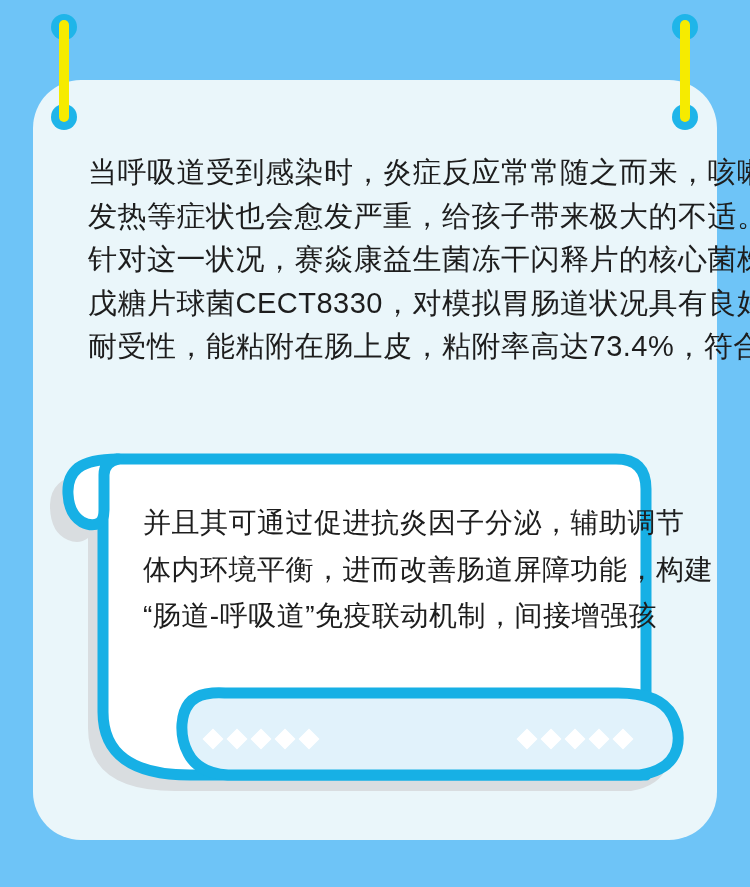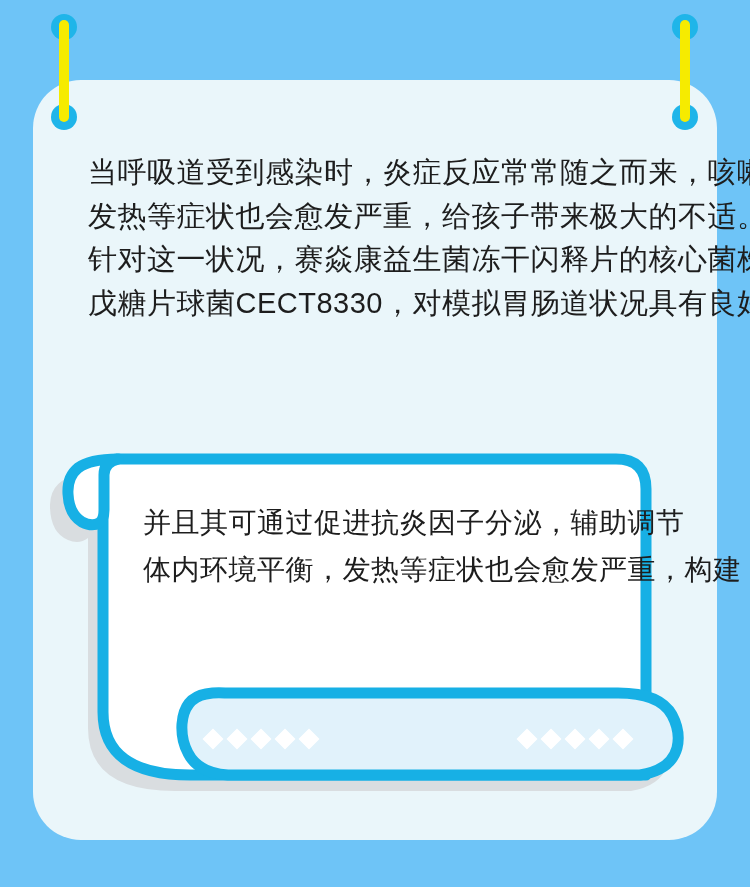--- a/index.html
+++ b/index.html
@@ -57,20 +57,21 @@
     <div class="dot top"></div>
     <div class="dot bottom"></div>
     <div class="bar"></div>
   </div>
 
   <div class="intro">
     <div class="tline">当呼吸道受到感染时，炎症反应常常随之而来，咳嗽、</div>
     <div class="tline">发热等症状也会愈发严重，给孩子带来极大的不适。</div>
     <div class="tline">针对这一状况，赛焱康益生菌冻干闪释片的核心菌株</div>
     <div class="tline">戊糖片球菌CECT8330，对模拟胃肠道状况具有良好</div>
+    <div class="tline">耐受性，能粘附在肠上皮，粘附率高达73.4%，符合</div>
   </div>
 
   <div class="scroll-wrap">
     <svg width="660" height="390" viewBox="0 0 660 390" xmlns="http://www.w3.org/2000/svg">
 
       <path transform="translate(-15,16)" fill="#D9DDE0" d="M 68 29 H 566 Q 596 29 596 59 V 263 Q 625 264 632 287 Q 637 305 632 320 Q 625 340 596 345 H 140 Q 53 345 53 282 V 92 Q 44 99 33 94 Q 16 87 15 62 Q 14 33 45 29 Z"></path>
 
       <path fill="#FFFFFF" stroke="#17B0E5" stroke-width="11" stroke-linejoin="round" d="M 68 29 H 566 Q 596 29 596 59 V 345 H 140 Q 53 345 53 282 V 48 Q 53 29 68 29 Z"></path>
 
       <path fill="#FFFFFF" stroke="#17B0E5" stroke-width="11" stroke-linejoin="round" stroke-linecap="round" d="M 68 29 Q 40 29 28 38 Q 17 47 18 64 Q 19 84 32 92 Q 42 97 49 93 Q 54 90 54 80 V 45 Q 54 32 68 29 Z"></path>
@@ -85,16 +86,17 @@
            M 477 298.5 L 487.5 309 L 477 319.5 L 466.5 309 Z
            M 501 298.5 L 511.5 309 L 501 319.5 L 490.5 309 Z
            M 525 298.5 L 535.5 309 L 525 319.5 L 514.5 309 Z
            M 549 298.5 L 559.5 309 L 549 319.5 L 538.5 309 Z
            M 573 298.5 L 583.5 309 L 573 319.5 L 562.5 309 Z"></path>
     </svg>
   </div>
 
   <div class="note-text">
     <div class="tline">并且其可通过促进抗炎因子分泌，辅助调节</div>
-    <div class="tline">体内环境平衡，发热等症状也会愈发严重，构建</div>
+    <div class="tline">体内环境平衡，进而改善肠道屏障功能，构建</div>
+    <div class="tline">“肠道-呼吸道”免疫联动机制，间接增强孩</div>
   </div>
 
 </div>
 
 </body></html>

